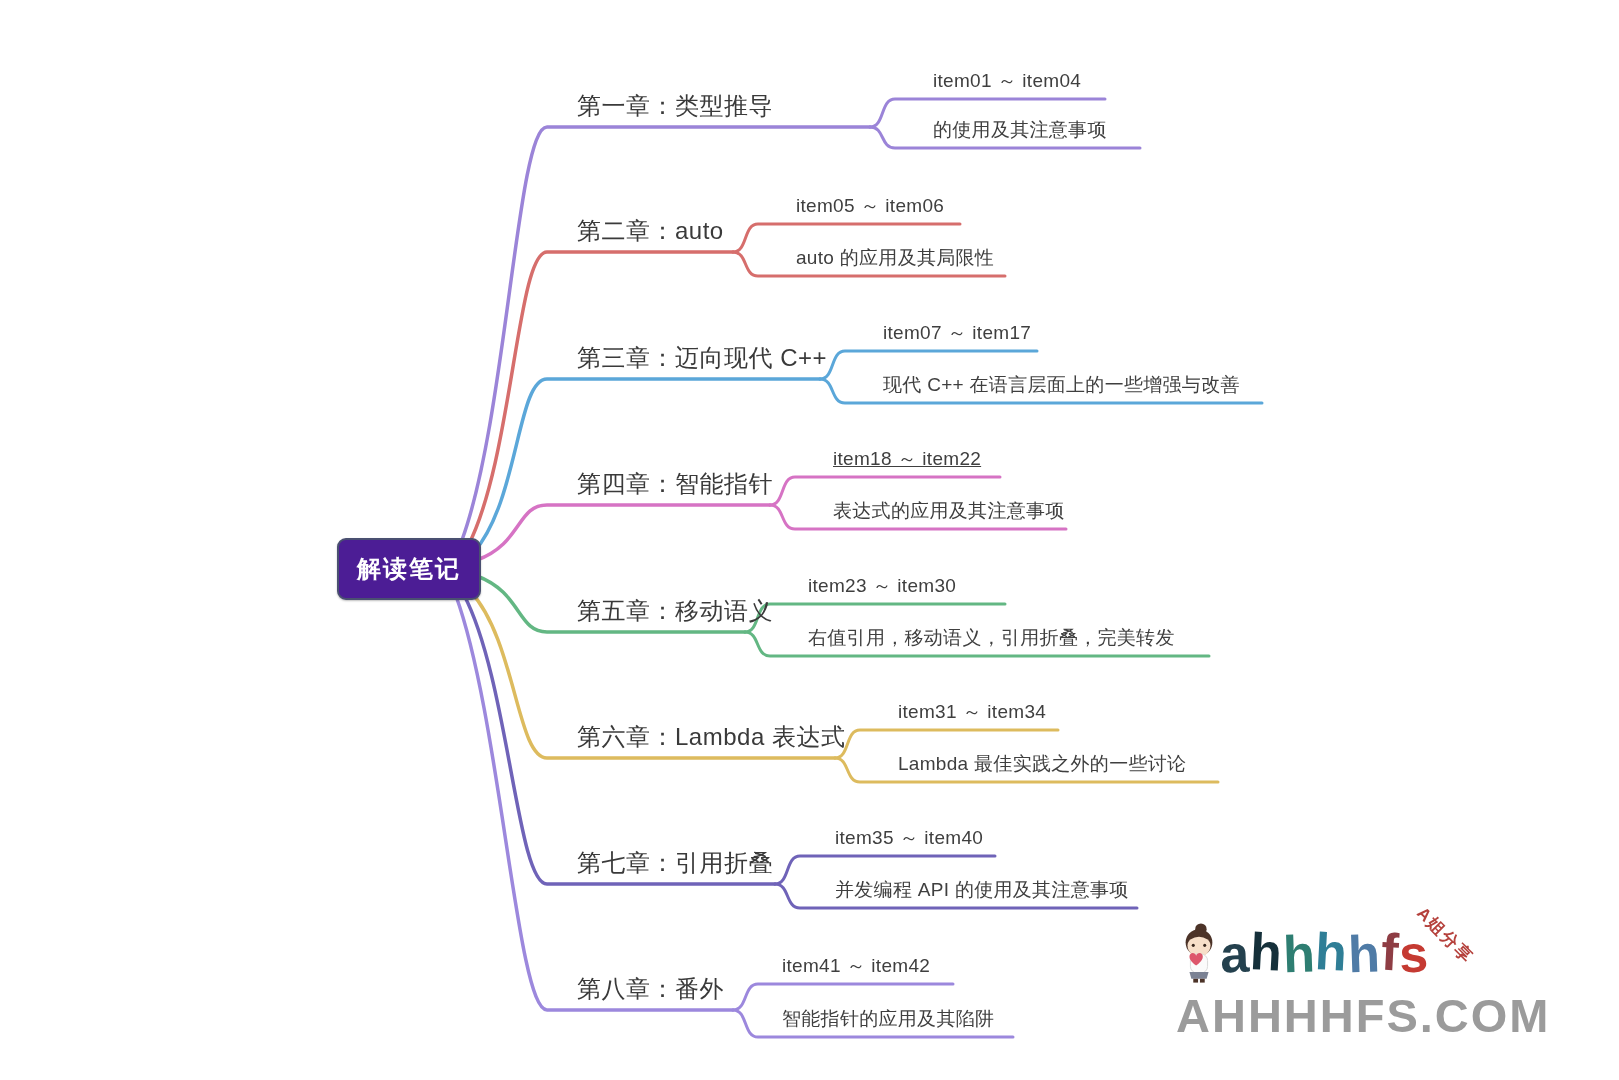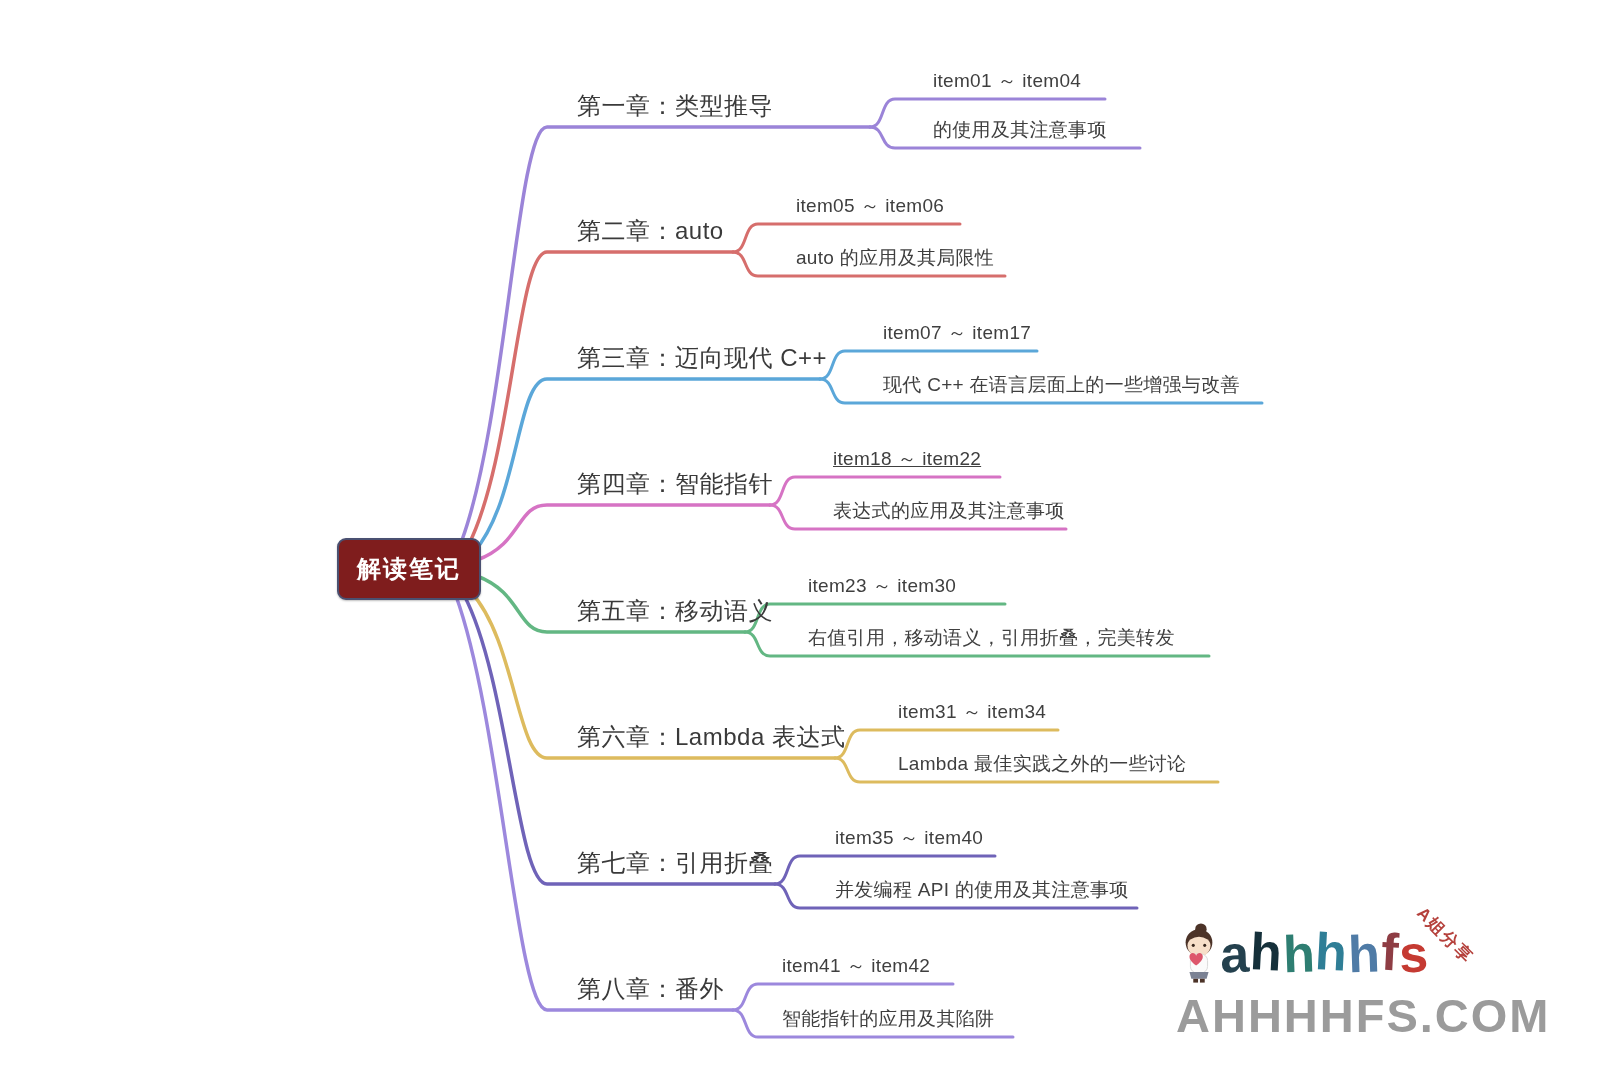--- a/index.html
+++ b/index.html
@@ -81,21 +81,21 @@
       <div class="topic child" style="left: 898px; top: 753px;">Lambda 最佳实践之外的一些讨论</div>
       <div class="topic chapter" style="left: 577px; top: 726px;">第六章：Lambda 表达式</div>
       <div class="topic child" style="left: 835px; top: 827px;">item35 ～ item40</div>
       <div class="topic child" style="left: 835px; top: 879px;">并发编程 API 的使用及其注意事项</div>
       <div class="topic chapter" style="left: 577px; top: 852px;">第七章：引用折叠</div>
       <div class="topic child" style="left: 782px; top: 955px;">item41 ～ item42</div>
       <div class="topic child" style="left: 782px; top: 1008px;">智能指针的应用及其陷阱</div>
       <div class="topic chapter" style="left: 577px; top: 978px;">第八章：番外</div>
     </div>
 
-  <div id="root-node" style="left: 337px; top: 538px; width: 140px; height: 58px; background: #7f1d1d; border: 2px solid rgb(74, 80, 113); color: rgb(255, 255, 255);">解读笔记</div>
+  <div id="root-node" style="left: 337px; top: 538px; width: 140px; height: 58px; background: #4c1d95; border: 2px solid rgb(74, 80, 113); color: rgb(255, 255, 255);">解读笔记</div>
 
   <div id="watermark">
     <svg id="mascot" width="42" height="62" viewBox="0 0 44 64">
       <circle cx="24" cy="7" r="6" fill="#4c3328"></circle>
       <circle cx="22" cy="21" r="14" fill="#4c3328"></circle>
       <path d="M10 24 a12 12 0 0 0 24 0 a12 9 0 0 0 -24 0 Z" fill="#f7dfc9"></path>
       <circle cx="16" cy="24" r="1.6" fill="#35261d"></circle>
       <circle cx="28" cy="24" r="1.6" fill="#35261d"></circle>
       <rect x="13" y="33" width="18" height="20" rx="7" fill="#fbfbfb" stroke="#d8d8d8"></rect>
       <path d="M12 36 c0 -5 6 -5 7 -1 c1 -4 7 -4 7 1 c0 5 -7 9 -7 9 c0 0 -7 -4 -7 -9 Z" fill="#dd566b"></path>

